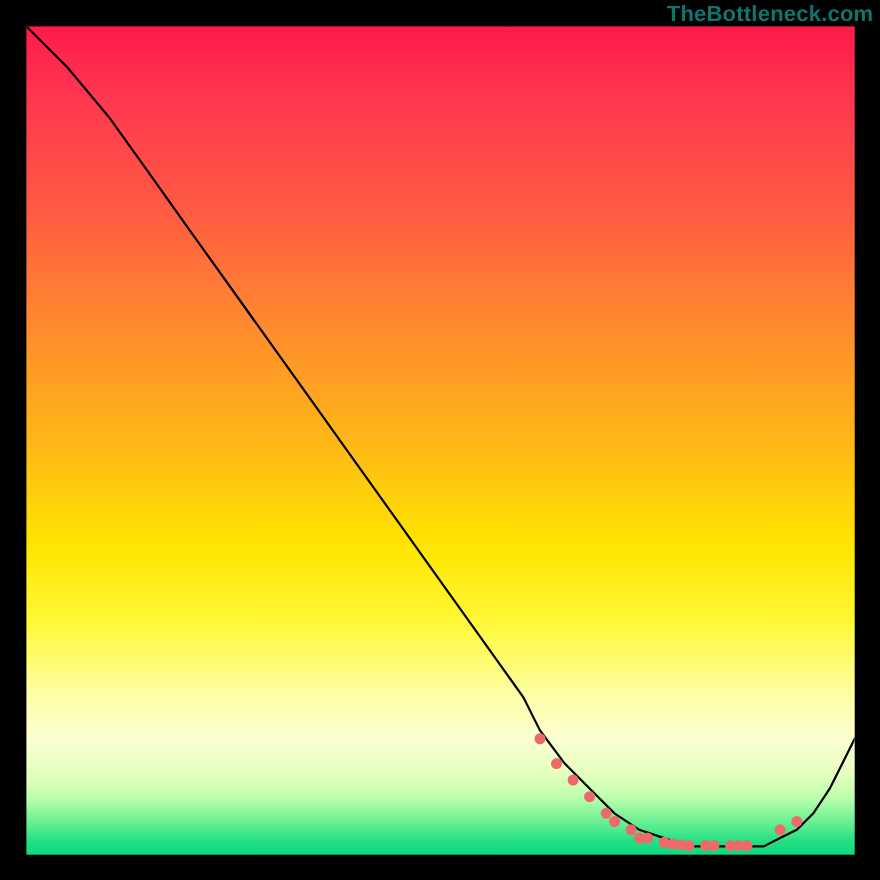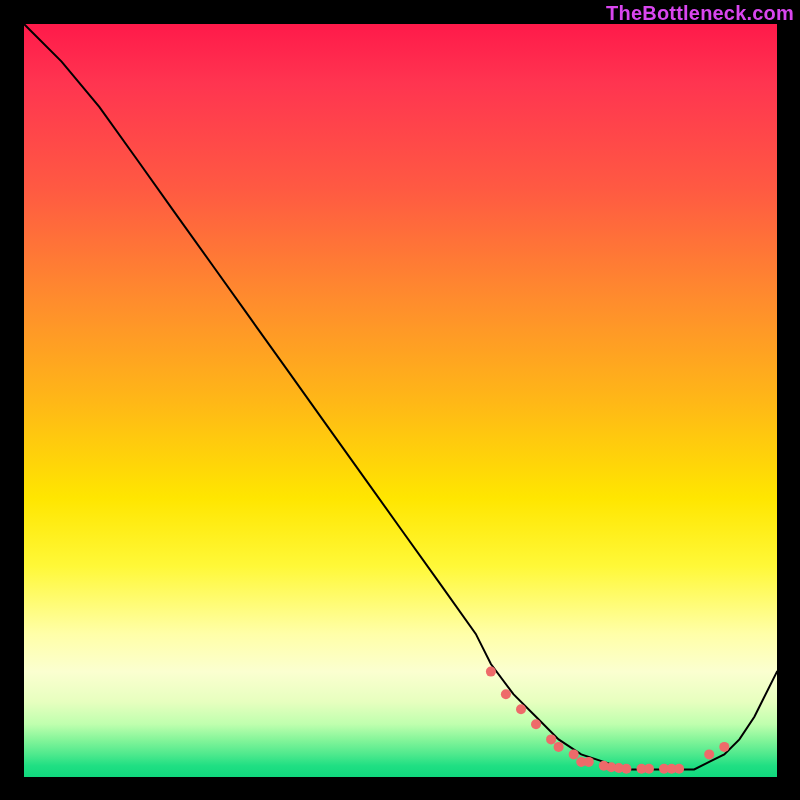--- a/index.html
+++ b/index.html
@@ -50,21 +50,21 @@
     top: 0;
     width: 753px;
     height: 753px;
     pointer-events: none;
   }
   .watermark {
     position: absolute;
     right: 6px;
     top: 2px;
     font: 700 20px Arial, Helvetica, sans-serif;
-    color: #d946ef;
+    color: #0f766e;
     letter-spacing: 0.2px;
     user-select: none;
   }
 </style>
 </head>
 <body>
 
 <div class="frame">
   <div class="plot-area"></div>
   <svg class="curve" viewBox="0 0 753 753">

